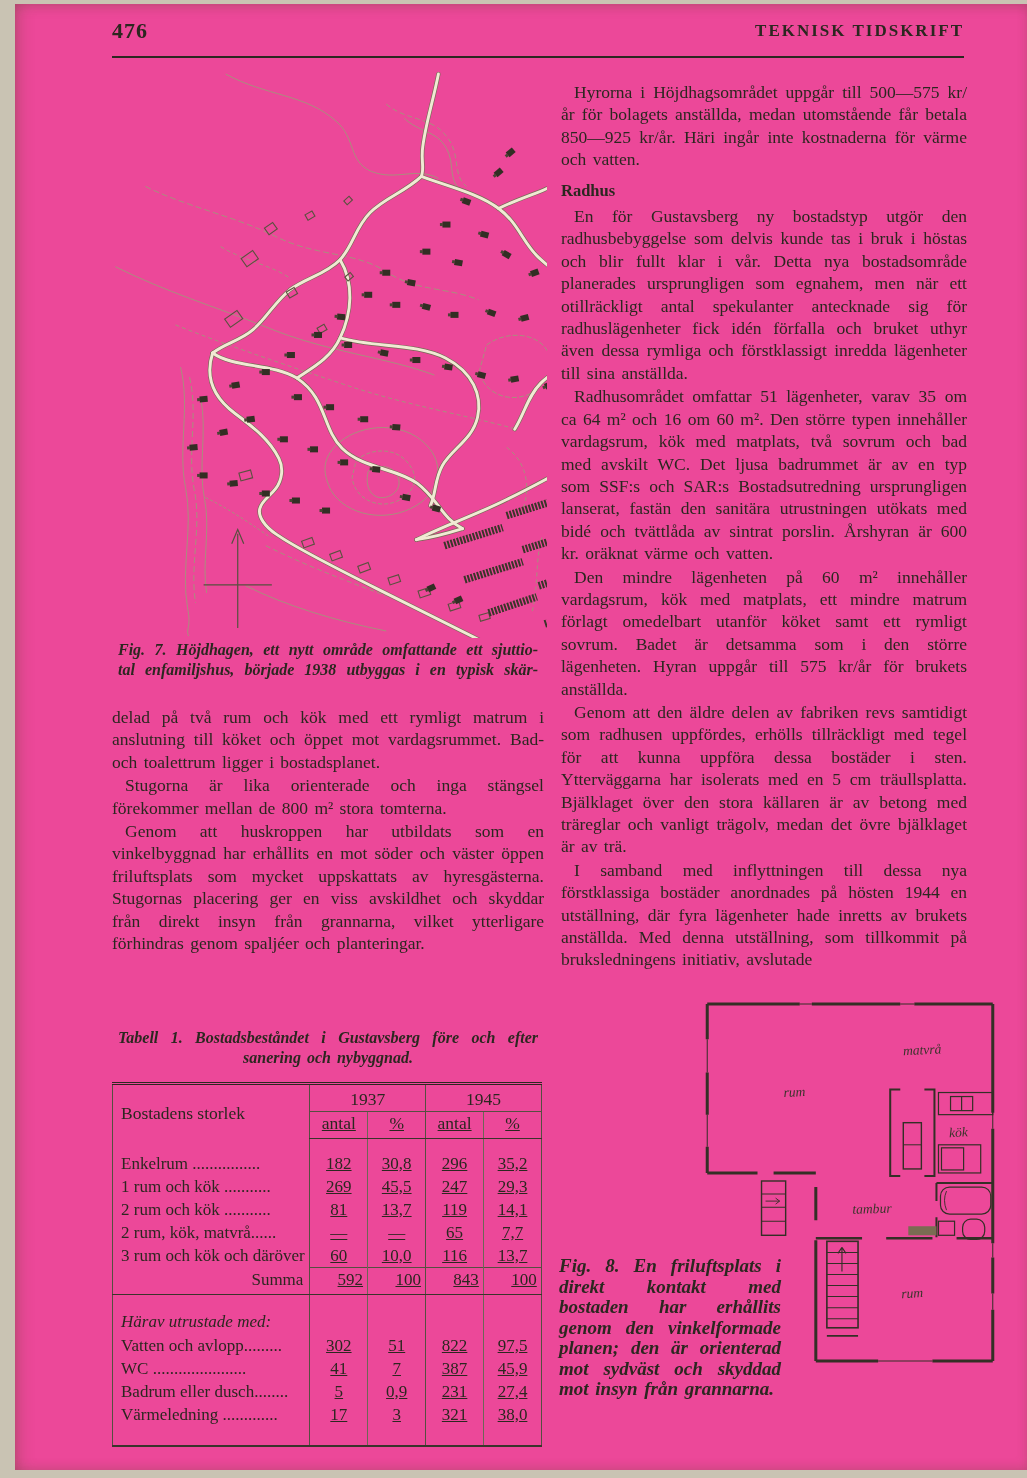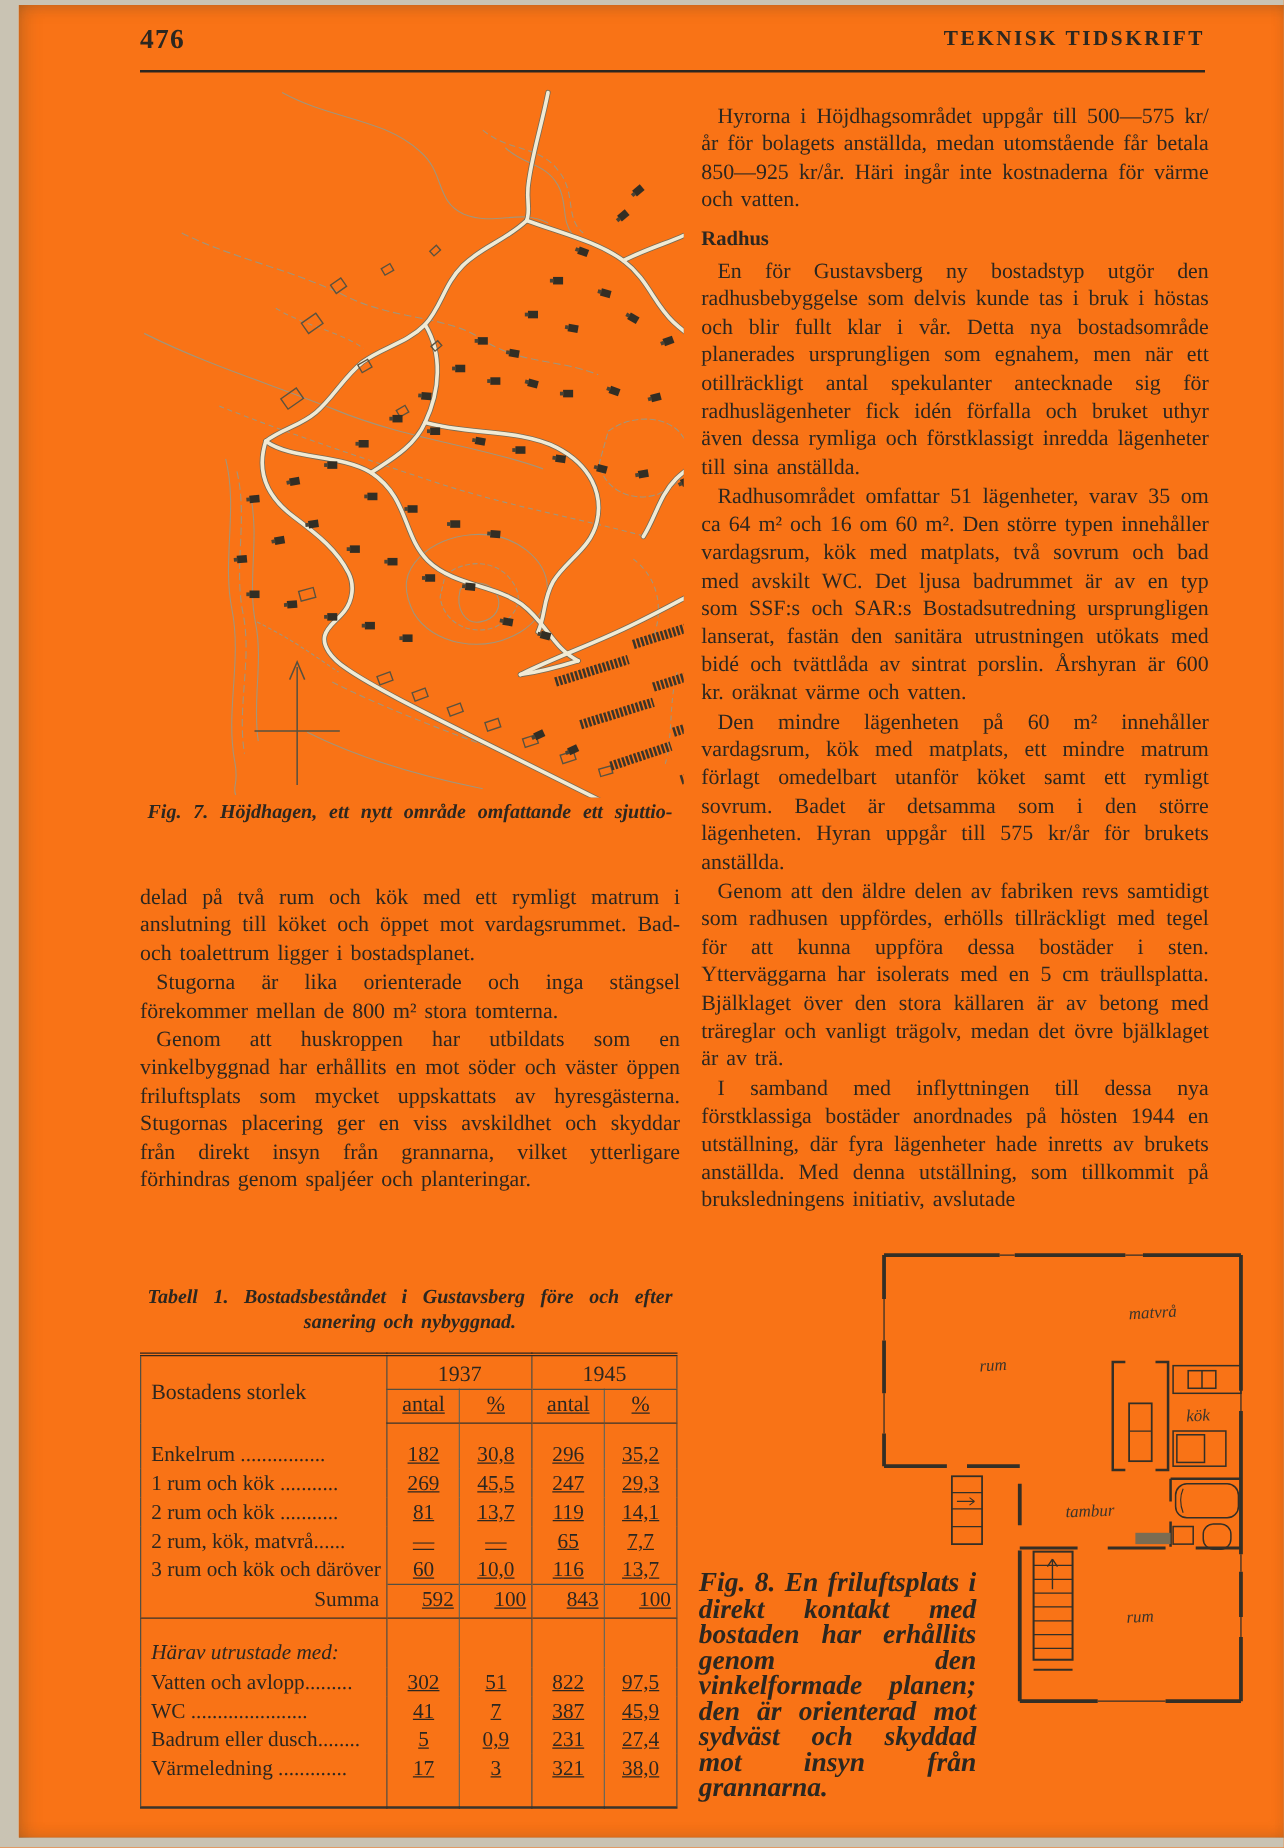--- a/index.html
+++ b/index.html
@@ -4,42 +4,42 @@
 <style>
   html,body{margin:0;padding:0;}
   body{
     width:1027px;height:1478px;position:relative;overflow:hidden;
     background:#c9c3b3;
     font-family:"Liberation Serif","DejaVu Serif",serif;
     color:#2c2720;
   }
   .page{
     position:absolute;left:15px;top:4px;right:0;bottom:8px;
-    background:#f97316;
+    background:#ec4899;
     box-shadow:inset 10px 0 18px -10px rgba(90,75,45,.45),
                inset 0 8px 14px -8px rgba(90,75,45,.35),
                inset -4px -6px 14px -8px rgba(90,75,45,.30);
   }
   
   .pnum{position:absolute;left:97px;top:14px;font-size:22px;font-weight:bold;letter-spacing:1px;}
   .jtitle{position:absolute;right:63px;top:17px;font-size:17px;font-weight:bold;letter-spacing:2px;}
   .hrule{position:absolute;left:97px;right:63px;top:52px;height:2px;background:#2c2720;}
   
   .col{position:absolute;font-size:17.5px;line-height:22.4px;text-align:justify;word-spacing:2px;}
   .col p{margin:0 0 1px 0;text-indent:13px;}
   .col p.noindent{text-indent:0;}
   .rcol{left:546px;top:77px;width:406px;}
   .lcoltext{left:97px;top:702px;width:432px;}
   .subhead{font-weight:bold;font-size:16.5px;margin:9px 0 3px 0;}
   
   .figcap{position:absolute;font-style:italic;font-weight:600;font-size:16px;line-height:19.5px;word-spacing:2px;}
   .figcap .jline{text-align:justify;text-align-last:justify;}
   .figcap .cline{text-align:center;}
   .f7cap{left:103px;top:636px;width:420px;}
-  .f8cap{left:544px;top:1252px;width:222px;text-align:justify;line-height:20.5px;font-size:22px;}
+  .f8cap{left:544px;top:1252px;width:222px;text-align:justify;line-height:20.5px;font-size:19px;}
   .tabcap{left:103px;top:1024px;width:420px;}
   
   .fig7{position:absolute;left:70px;top:62px;width:462px;height:572px;}
   
   .ttable{position:absolute;left:97px;top:1078px;width:430px;border-collapse:collapse;
           font-size:17px;line-height:21px;border-top:3px double #2c2720;
           border-left:1px solid #564f41;border-right:1px solid #564f41;border-bottom:2px solid #3a342b;}
   .ttable td,.ttable th{padding:1px 4px;font-weight:normal;}
   .ttable .lbl{text-align:left;white-space:nowrap;overflow:hidden;width:210px;padding-left:8px;}
   .ttable .num{text-align:center;width:51px;text-decoration:underline;}
@@ -389,20 +389,21 @@
       <g stroke="#56503f" stroke-width="1.2" fill="none">
         <line x1="152" y1="560" x2="152" y2="466"></line>
         <path d="M146,476 L152,462 L158,476"></path>
         <line x1="118" y1="517" x2="186" y2="517"></line>
       </g>
     </svg>
   </div>
 
   <div class="figcap f7cap">
     <div class="jline">Fig. 7. Höjdhagen, ett nytt område omfattande ett sjuttio-</div>
+    <div class="jline">tal enfamiljshus, började 1938 utbyggas i en typisk skär-</div>
   </div>
 
   <div class="col lcoltext">
     <p class="noindent">delad på två rum och kök med ett rymligt matrum i anslutning till köket och öppet mot vardagsrummet. Bad- och toalettrum ligger i bostadsplanet.</p>
     <p>Stugorna är lika orienterade och inga stängsel förekommer mellan de 800 m² stora tomterna.</p>
     <p>Genom att huskroppen har utbildats som en vinkelbyggnad har erhållits en mot söder och väster öppen friluftsplats som mycket uppskattats av hyresgästerna. Stugornas placering ger en viss avskildhet och skyddar från direkt insyn från grannarna, vilket ytterligare förhindras genom spaljéer och planteringar.</p>
   </div>
 
   <div class="figcap tabcap">
     <div class="jline">Tabell 1. Bostadsbeståndet i Gustavsberg före och efter</div>

